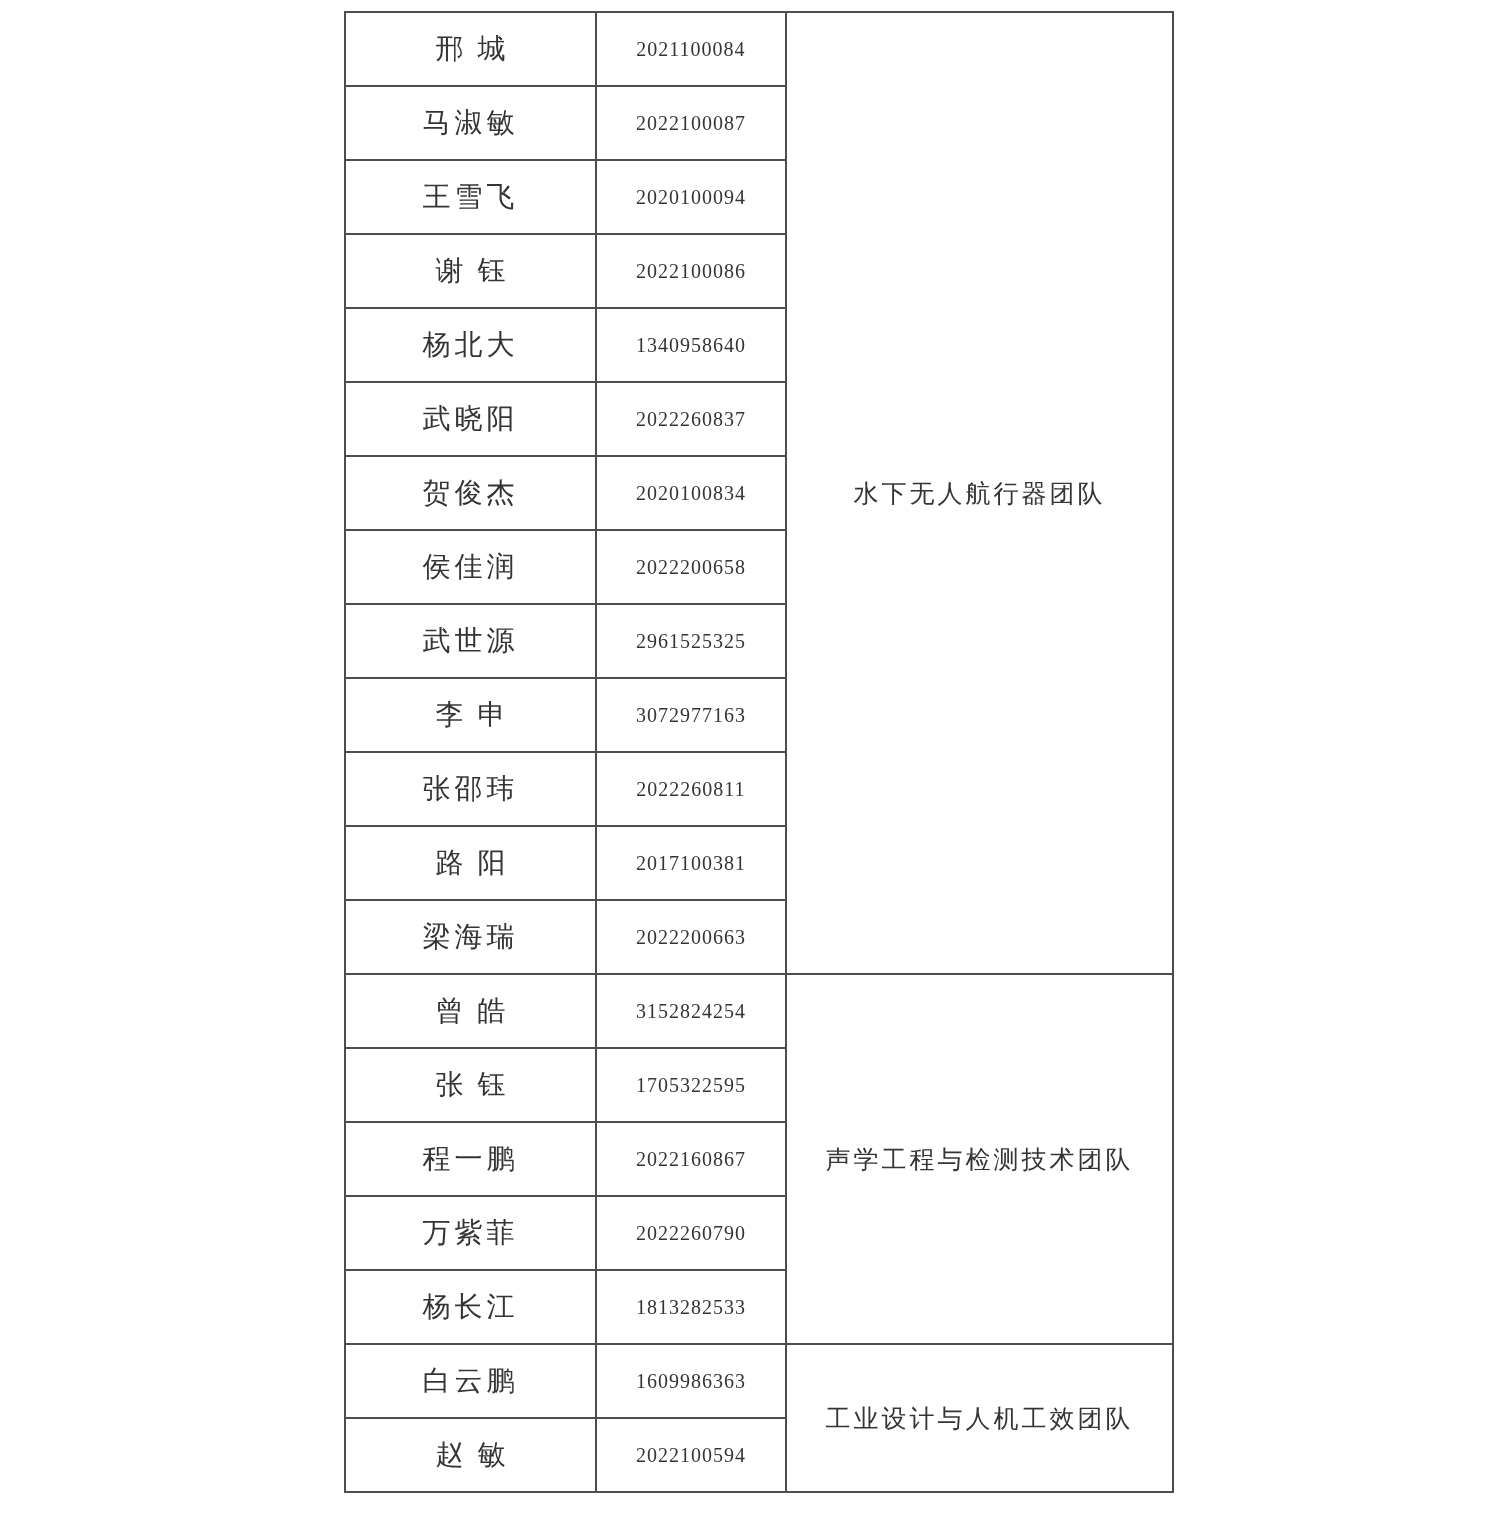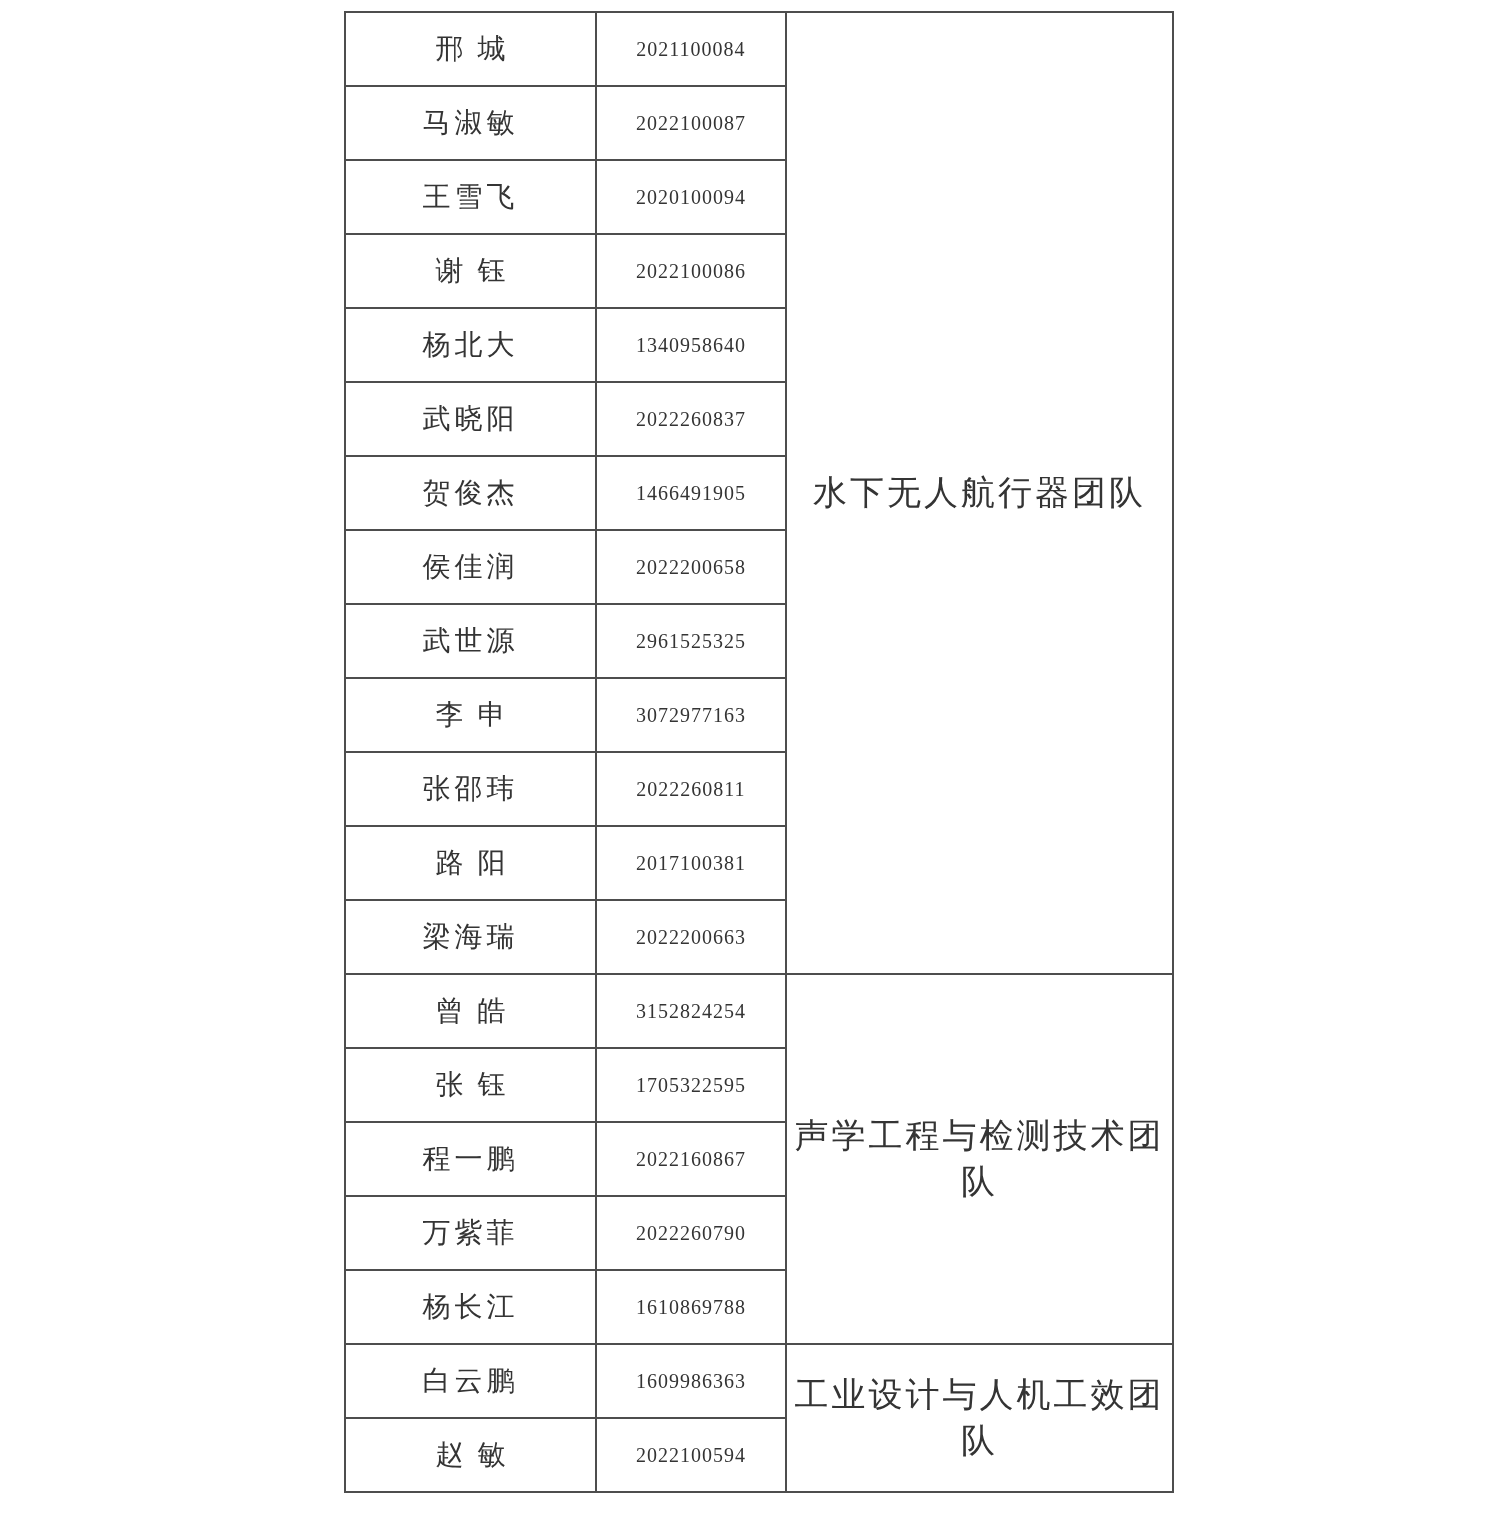--- a/index.html
+++ b/index.html
@@ -41,21 +41,21 @@
     letter-spacing: 14px;
     text-indent: 14px; 
   }
   td.sid {
     width: 188px;
     font-size: 20px;
     letter-spacing: 1px;
   }
   td.team {
     width: 385px;
-    font-size: 34px;
+    font-size: 25px;
     letter-spacing: 3px;
   }
 </style>
 </head>
 <body>
 
 <table class="doc-table">
   <tbody>
 
     <tr>
@@ -78,21 +78,21 @@
     <tr>
       <td class="name">杨北大</td>
       <td class="sid">1340958640</td>
     </tr>
     <tr>
       <td class="name">武晓阳</td>
       <td class="sid">2022260837</td>
     </tr>
     <tr>
       <td class="name">贺俊杰</td>
-      <td class="sid">1466491905</td>
+      <td class="sid">2020100834</td>
     </tr>
     <tr>
       <td class="name">侯佳润</td>
       <td class="sid">2022200658</td>
     </tr>
     <tr>
       <td class="name">武世源</td>
       <td class="sid">2961525325</td>
     </tr>
     <tr>
@@ -124,21 +124,21 @@
     <tr>
       <td class="name">程一鹏</td>
       <td class="sid">2022160867</td>
     </tr>
     <tr>
       <td class="name">万紫菲</td>
       <td class="sid">2022260790</td>
     </tr>
     <tr>
       <td class="name">杨长江</td>
-      <td class="sid">1610869788</td>
+      <td class="sid">1813282533</td>
     </tr>
 
     <tr>
       <td class="name">白云鹏</td>
       <td class="sid">1609986363</td>
       <td class="team" rowspan="2">工业设计与人机工效团队</td>
     </tr>
     <tr>
       <td class="name two-char">赵敏</td>
       <td class="sid">2022100594</td>

